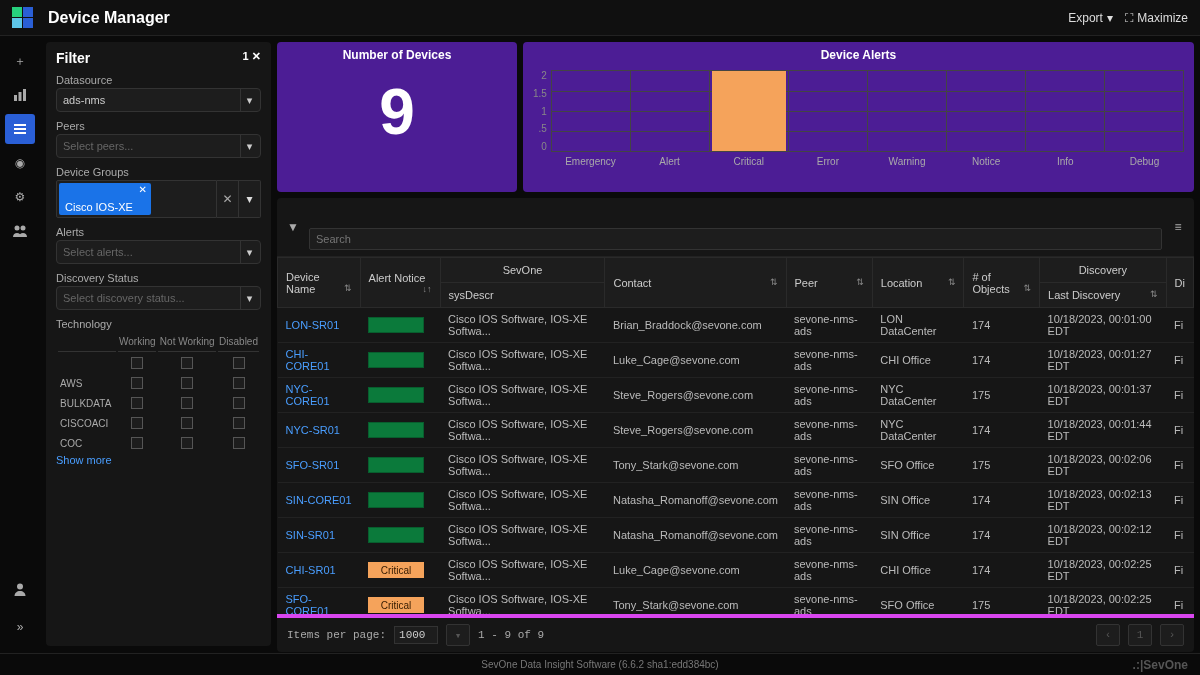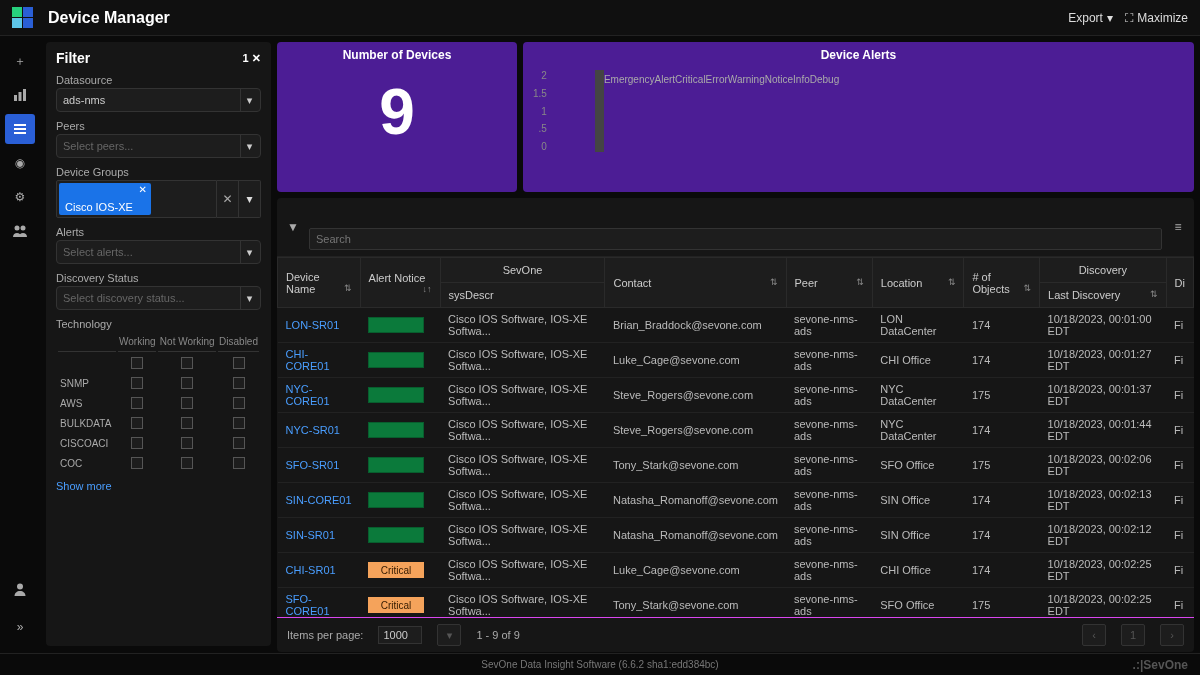--- a/index.html
+++ b/index.html
@@ -9,65 +9,65 @@
   .logo span { width: 10px; height: 10px; }
   .title { font-size: 16px; font-weight: bold; color: #fff; flex: 1; }
   .top-actions { display: flex; gap: 12px; align-items: center; }
   .btn-plain { background: none; border: none; color: #ddd; font-size: 12px; cursor: pointer; display: flex; align-items: center; gap:4px;}
   .main { display: flex; height: 616px; }
   .leftnav { width: 40px; background: #0a0a0a; display: flex; flex-direction: column; align-items: center; padding-top: 10px; gap: 4px; }
   .nav-item { width: 30px; height: 30px; display:flex; align-items:center; justify-content:center; color:#aaa; border-radius:3px;}
   .nav-item.active { background:#2a5fd6; color:#fff;}
   .leftnav-bottom { margin-top: auto; margin-bottom: 10px; display:flex; flex-direction:column; gap:8px; align-items:center;}
   .filter { width: 225px; background: #161616; margin: 6px; border-radius: 4px; padding: 8px 10px; overflow-y:auto; }
-  .filter-head { display:flex; justify-content:space-between; align-items:center; font-weight:bold; font-size:14px; color:#fff; margin-bottom:6px;}
+  .filter-head { display:flex; justify-content:space-between; align-items:flex-start; font-weight:bold; font-size:14px; color:#fff; margin-bottom:6px;}
   .filter-head .badge { font-size:11px;}
   .flabel { font-size:11px; color:#aaa; margin-top:8px; margin-bottom:2px; display:block;}
   .fselect { width:100%; height:24px; background:#1d1d1d; border:1px solid #333; color:#ccc; font-size:11px; padding:0 20px 0 6px; border-radius:4px; position:relative; display:flex; align-items:center;}
   .fselect .chev { position:absolute; right:2px; top:0; bottom:0; width:18px; border-left:1px solid #333; display:flex; align-items:center; justify-content:center;}
   .chip { background:#1a73e8; color:#fff; font-size:11px; padding:18px 18px 2px 6px; border-radius:2px; position:relative; display:inline-block;}
   .chip .x { position:absolute; right:4px; top:1px; font-size:10px;}
   .devgroup-row { display:flex; gap:0;}
   .devgroup-chips { flex:1; background:#1d1d1d; border:1px solid #333; padding:2px; border-radius:2px 0 0 2px;}
   .devgroup-clear { width:22px; background:#1d1d1d; border:1px solid #333; border-left:none; display:flex;align-items:center;justify-content:center; color:#aaa;}
   .devgroup-chev { width:22px; background:#1d1d1d; border:1px solid #333; border-left:none; border-radius:0 2px 2px 0; display:flex;align-items:center;justify-content:center;}
   .tech-table { width:100%; margin-top:4px; font-size:10px; color:#888;}
   .tech-table th { font-weight:normal; text-align:center; padding-bottom:4px; border-bottom:1px solid #333;}
   .tech-table td { padding:3px 2px;}
   .tech-table td:first-child { color:#aaa; text-align:left;}
   .cb { width:12px; height:12px; border:1px solid #555; background:#1d1d1d; margin:0 auto; display:block;}
-  .showmore { color:#4a9eff; font-size:11px; margin-top:6px; cursor:pointer;}
+  .showmore { color:#4a9eff; font-size:11px; cursor:pointer;}
   .content { flex:1; display:flex; flex-direction:column; padding:6px 6px 0 0; gap:6px; overflow:hidden;}
   .cards { display:flex; gap:6px; height:150px;}
   .card { background:#4c1d95; border-radius:4px; flex:1; padding:6px 10px; display:flex; flex-direction:column; align-items:center;}
   .card-title { font-weight:bold; color:#fff; font-size:12px; margin-bottom:8px;}
   .big-number { font-size:64px; font-weight:bold; color:#fff; line-height:1; margin-top:10px;}
   .chart-wrap { flex:1; width:100%; display:flex;}
   .yaxis { display:flex; flex-direction:column; justify-content:space-between; font-size:10px; color:#888; text-align:right; padding-right:4px; height:82px;}
-  .chart-area { flex:1; display:flex; flex-direction:row;margin-left:44px;}
+  .chart-area { flex:1; display:flex; flex-direction:column;}
   .chart-grid { height:82px; border:1px solid #444; display:flex; position:relative;}
   .chart-col { flex:1; border-right:1px solid #444; position:relative;}
   .chart-col:last-child { border-right:none;}
   .gridline { position:absolute; left:0; right:0; border-top:1px solid #444; pointer-events:none;}
   .bar { position:absolute; bottom:0; left:2px; right:2px; background:#f5a35b;}
   .chart-labels { display:flex; margin-top:4px;}
   .chart-labels span { flex:1; text-align:center; font-size:10px; color:#aaa;}
   .table-card { background:#161616; border-radius:4px; flex:1; display:flex; flex-direction:column; overflow:hidden;}
   .search-row { display:flex; align-items:center; padding:6px; gap:6px; border-bottom:1px solid #222;}
   .search-row .ficon { width:20px; text-align:center; color:#aaa;}
   .search-input { flex:1; background:#1d1d1d; border:1px solid #333; color:#888; font-size:11px; padding:4px 6px; border-radius:2px;margin-top:24px;}
   .table-scroll { flex:1; overflow:auto;}
   table.data { width:100%; border-collapse:collapse; font-size:11px;}
   table.data th { background:#1d1d1d; text-align:left; padding:6px 8px; border:1px solid #2a2a2a; color:#ccc; font-weight:normal; position:relative;}
   table.data th .sort { float:right; color:#888; font-size:9px;}
   table.data td { padding:5px 8px; border-bottom:1px solid #222; color:#bbb;}
   .link { color:#4a9eff;}
   .status-bar { width:56px; height:16px; background:#0b7a3b; display:block; border:1px solid #085e2e;}
   .status-crit { width:56px; height:16px; background:#f5a35b; display:flex; align-items:center; justify-content:center; color:#331a00; font-size:10px;}
-  .pager { display:flex; align-items:center; padding:6px 10px; border-top:1px solid #d946ef; font-size:11px; color:#aaa; gap:15px;}
+  .pager { display:flex; align-items:center; padding:6px 10px; border-top:4px solid #d946ef; font-size:11px; color:#aaa; gap:8px;font-family:Liberation Mono, monospace;}
   .pager .sel { background:#1d1d1d; border:1px solid #333; color:#ccc; padding:2px 4px; width:44px;}
   .pager-mid { flex:1; }
   .pgbtn { width:24px; height:22px; background:#1d1d1d; border:1px solid #333; color:#555; display:flex; align-items:center; justify-content:center; border-radius:2px;}
   .footer { position:absolute; bottom:0; left:0; right:0; height:22px; background:#0a0a0a; border-top:1px solid #222; display:flex; align-items:center; justify-content:center; font-size:10px; color:#777;}
   .footer-brand { position:absolute; right:12px; color:#555; font-size:12px; font-weight:bold;}
   svg { display:block;}
 </style>
 </head>
 <body>
 
@@ -175,32 +175,20 @@
           <tr>
             <th></th>
             <th>Working</th>
             <th>Not Working</th>
             <th>Disabled</th>
           </tr>
         </thead>
       <tbody>
         <tr>
             <td></td>
-            <td>
-              <span class="cb"></span>
-            </td>
-            <td>
-              <span class="cb"></span>
-            </td>
-            <td>
-              <span class="cb"></span>
-            </td>
-          </tr>
-        <tr>
-            <td>SNMP</td>
             <td>
               <span class="cb"></span>
             </td>
             <td>
               <span class="cb"></span>
             </td>
             <td>
               <span class="cb"></span>
             </td>
           </tr>

